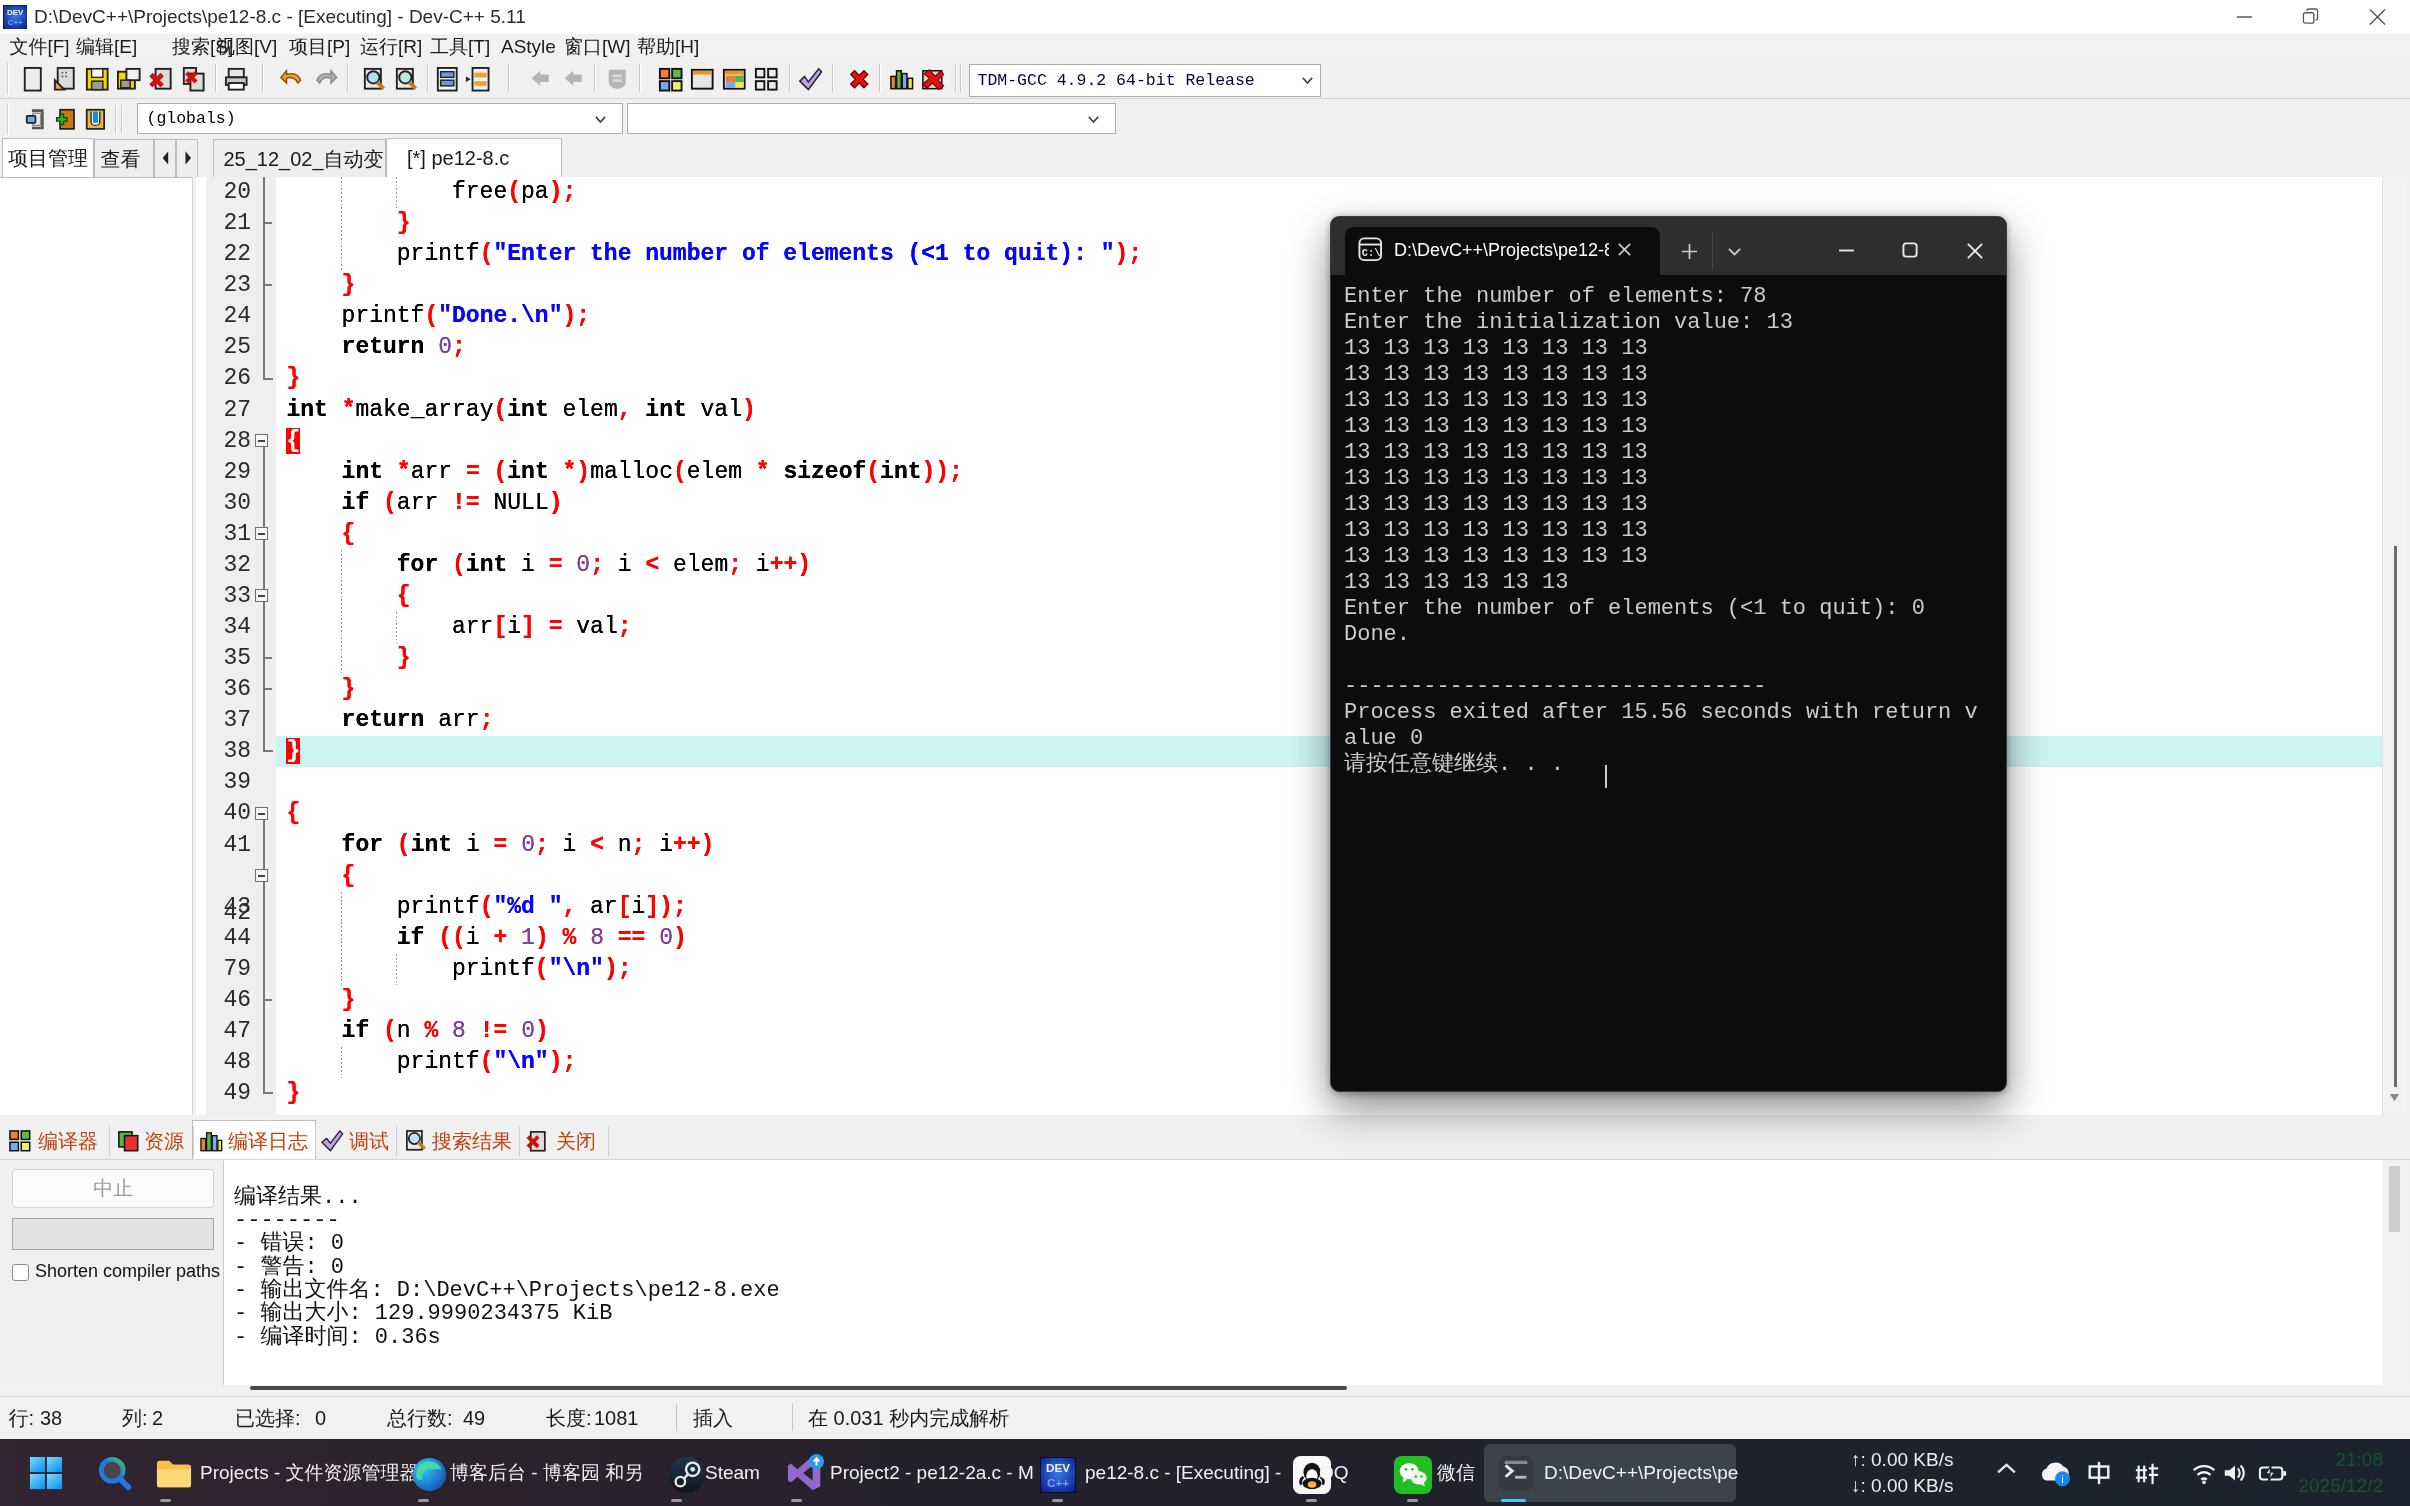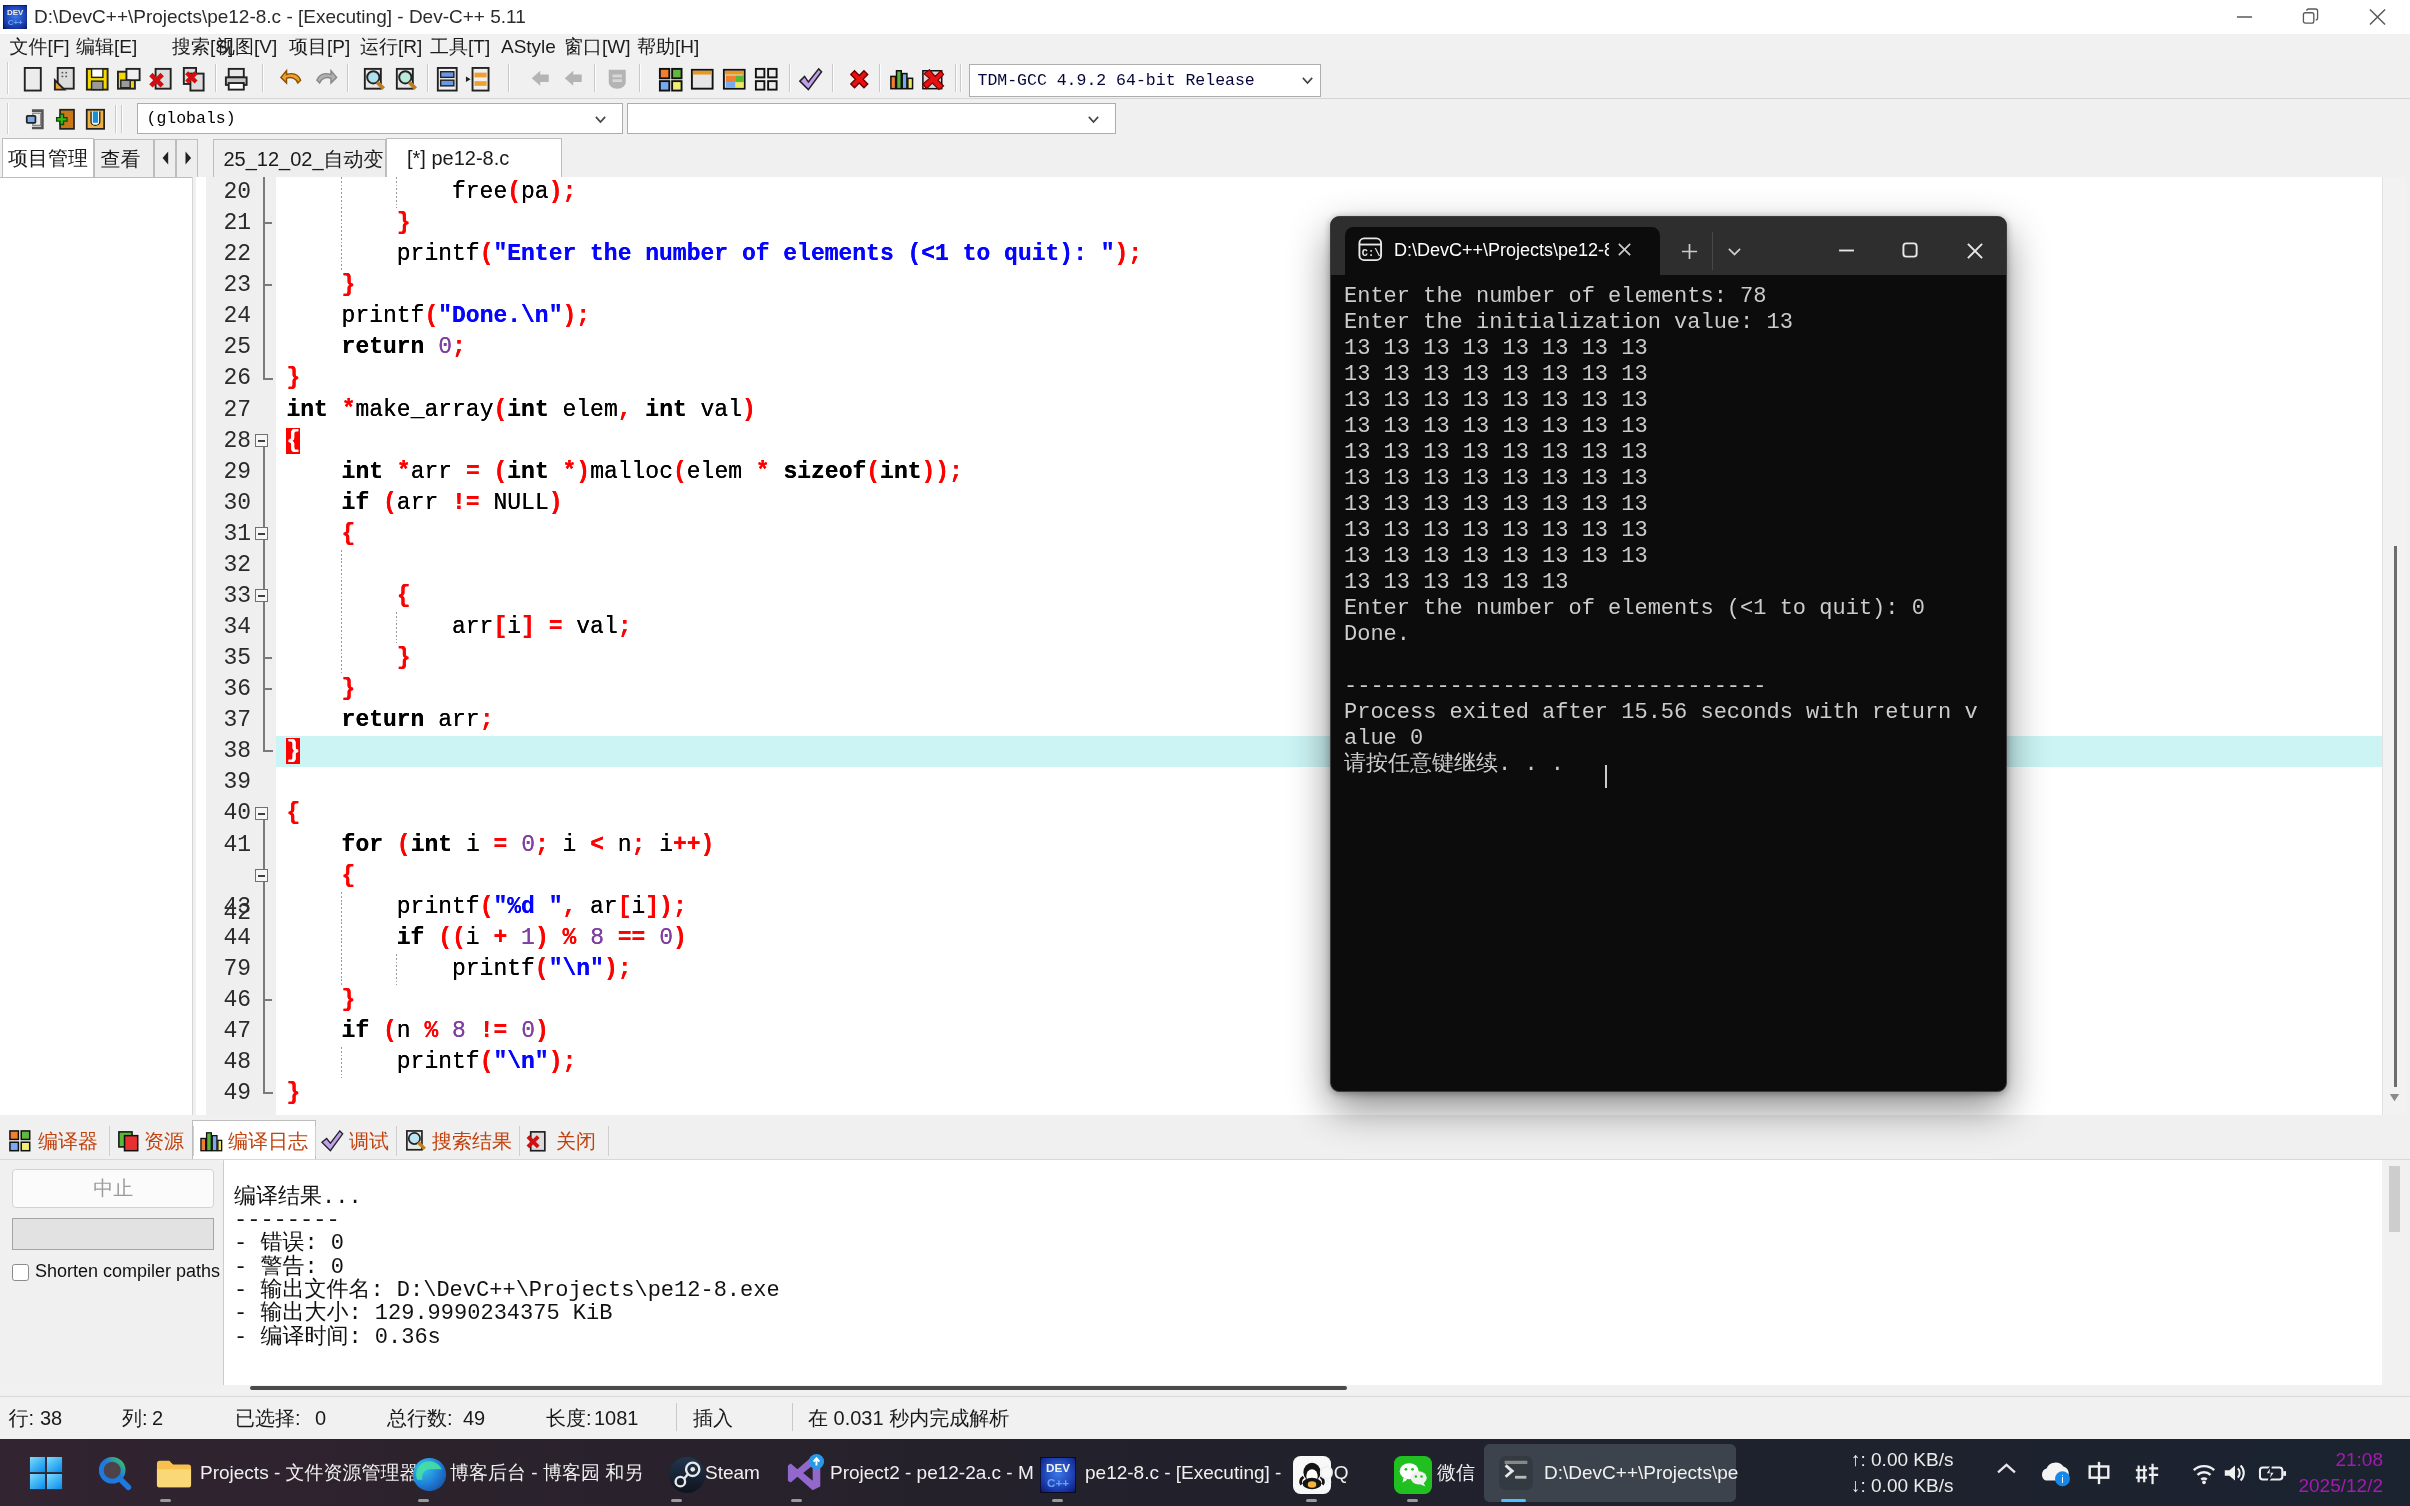--- a/index.html
+++ b/index.html
@@ -360,20 +360,21 @@
 <div class="abs cl" style="top:239px">        printf<span class="p">(</span><span class="s">"Enter the number of elements (&lt;1 to quit): "</span><span class="p">);</span></div>
 <div class="abs cl" style="top:270px">    <span class="p">}</span></div>
 <div class="abs cl" style="top:301px">    printf<span class="p">(</span><span class="s">"Done.\n"</span><span class="p">);</span></div>
 <div class="abs cl" style="top:332px">    <span class="k">return</span> <span class="nm">0</span><span class="p">;</span></div>
 <div class="abs cl" style="top:363px"><span class="p">}</span></div>
 <div class="abs cl" style="top:395px"><span class="k">int</span> <span class="p">*</span>make_array<span class="p">(</span><span class="k">int</span> elem<span class="p">,</span> <span class="k">int</span> val<span class="p">)</span></div>
 <div class="abs cl" style="top:426px"><span class="bm">{</span></div>
 <div class="abs cl" style="top:457px">    <span class="k">int</span> <span class="p">*</span>arr <span class="p">=</span> <span class="p">(</span><span class="k">int</span> <span class="p">*)</span>malloc<span class="p">(</span>elem <span class="p">*</span> <span class="k">sizeof</span><span class="p">(</span><span class="k">int</span><span class="p">));</span></div>
 <div class="abs cl" style="top:488px">    <span class="k">if</span> <span class="p">(</span>arr <span class="p">!=</span> NULL<span class="p">)</span></div>
 <div class="abs cl" style="top:519px">    <span class="p">{</span></div>
+<div class="abs cl" style="top:550px">        <span class="k">for</span> <span class="p">(</span><span class="k">int</span> i <span class="p">=</span> <span class="nm">0</span><span class="p">;</span> i <span class="p">&lt;</span> elem<span class="p">;</span> i<span class="p">++)</span></div>
 <div class="abs cl" style="top:581px">        <span class="p">{</span></div>
 <div class="abs cl" style="top:612px">            arr<span class="p">[</span>i<span class="p">]</span> <span class="p">=</span> val<span class="p">;</span></div>
 <div class="abs cl" style="top:643px">        <span class="p">}</span></div>
 <div class="abs cl" style="top:674px">    <span class="p">}</span></div>
 <div class="abs cl" style="top:705px">    <span class="k">return</span> arr<span class="p">;</span></div>
 <div class="abs cl" style="top:736px"><span class="bm">}</span></div>
 <div class="abs cl" style="top:798px"><span class="p">{</span></div>
 <div class="abs cl" style="top:830px">    <span class="k">for</span> <span class="p">(</span><span class="k">int</span> i <span class="p">=</span> <span class="nm">0</span><span class="p">;</span> i <span class="p">&lt;</span> n<span class="p">;</span> i<span class="p">++)</span></div>
 <div class="abs cl" style="top:861px">    <span class="p">{</span></div>
 <div class="abs cl" style="top:892px">        printf<span class="p">(</span><span class="s">"%d "</span><span class="p">,</span> ar<span class="p">[</span>i<span class="p">]);</span></div>
@@ -601,21 +602,21 @@
       </svg>
 <svg class="abs" style="left:2222px;top:1460px" width="26" height="26" viewBox="0 0 28 28">
         <path d="M3 11 L8 11 L14 6 L14 22 L8 17 L3 17 Z" fill="#f0f0f0"></path>
         <path d="M17 9 A7 7 0 0 1 17 19 M20 6 A11 11 0 0 1 20 22" stroke="#f0f0f0" stroke-width="2.2" fill="none"></path>
       </svg>
 <svg class="abs" style="left:2258px;top:1460px" width="30" height="27" viewBox="0 0 32 29">
         <rect x="2" y="8" width="24" height="13" rx="3" fill="none" stroke="#f0f0f0" stroke-width="2.2"></rect>
         <rect x="27" y="12" width="3" height="5" fill="#f0f0f0"></rect>
         <path d="M14 6 L8 15 L13 15 L11 23 L18 13 L13 13 Z" fill="#f0f0f0" stroke="#1d222d" stroke-width="1.5"></path>
       </svg>
-<div class="abs" style="left:2279px;top:1447px;width:104px;font-size:19px;color:#a21caf;line-height:26px;text-align:right;">21:08<br>2025/12/2</div>
+<div class="abs" style="left:2279px;top:1447px;width:104px;font-size:19px;color:#14532d;line-height:26px;text-align:right;">21:08<br>2025/12/2</div>
 <div class="abs indic" style="left:160px;width:11.3px;background:#9a9a9a;"></div>
 <div class="abs indic" style="left:418px;width:11.3px;background:#9a9a9a;"></div>
 <div class="abs indic" style="left:671px;width:11.3px;background:#9a9a9a;"></div>
 <div class="abs indic" style="left:791px;width:11.3px;background:#9a9a9a;"></div>
 <div class="abs indic" style="left:1052px;width:11.3px;background:#9a9a9a;"></div>
 <div class="abs indic" style="left:1306px;width:11.3px;background:#9a9a9a;"></div>
 <div class="abs indic" style="left:1407px;width:11.3px;background:#9a9a9a;"></div>
 <div class="abs indic" style="left:1501px;width:24.5px;background:#4cc2ff;"></div>
 </div>
 

